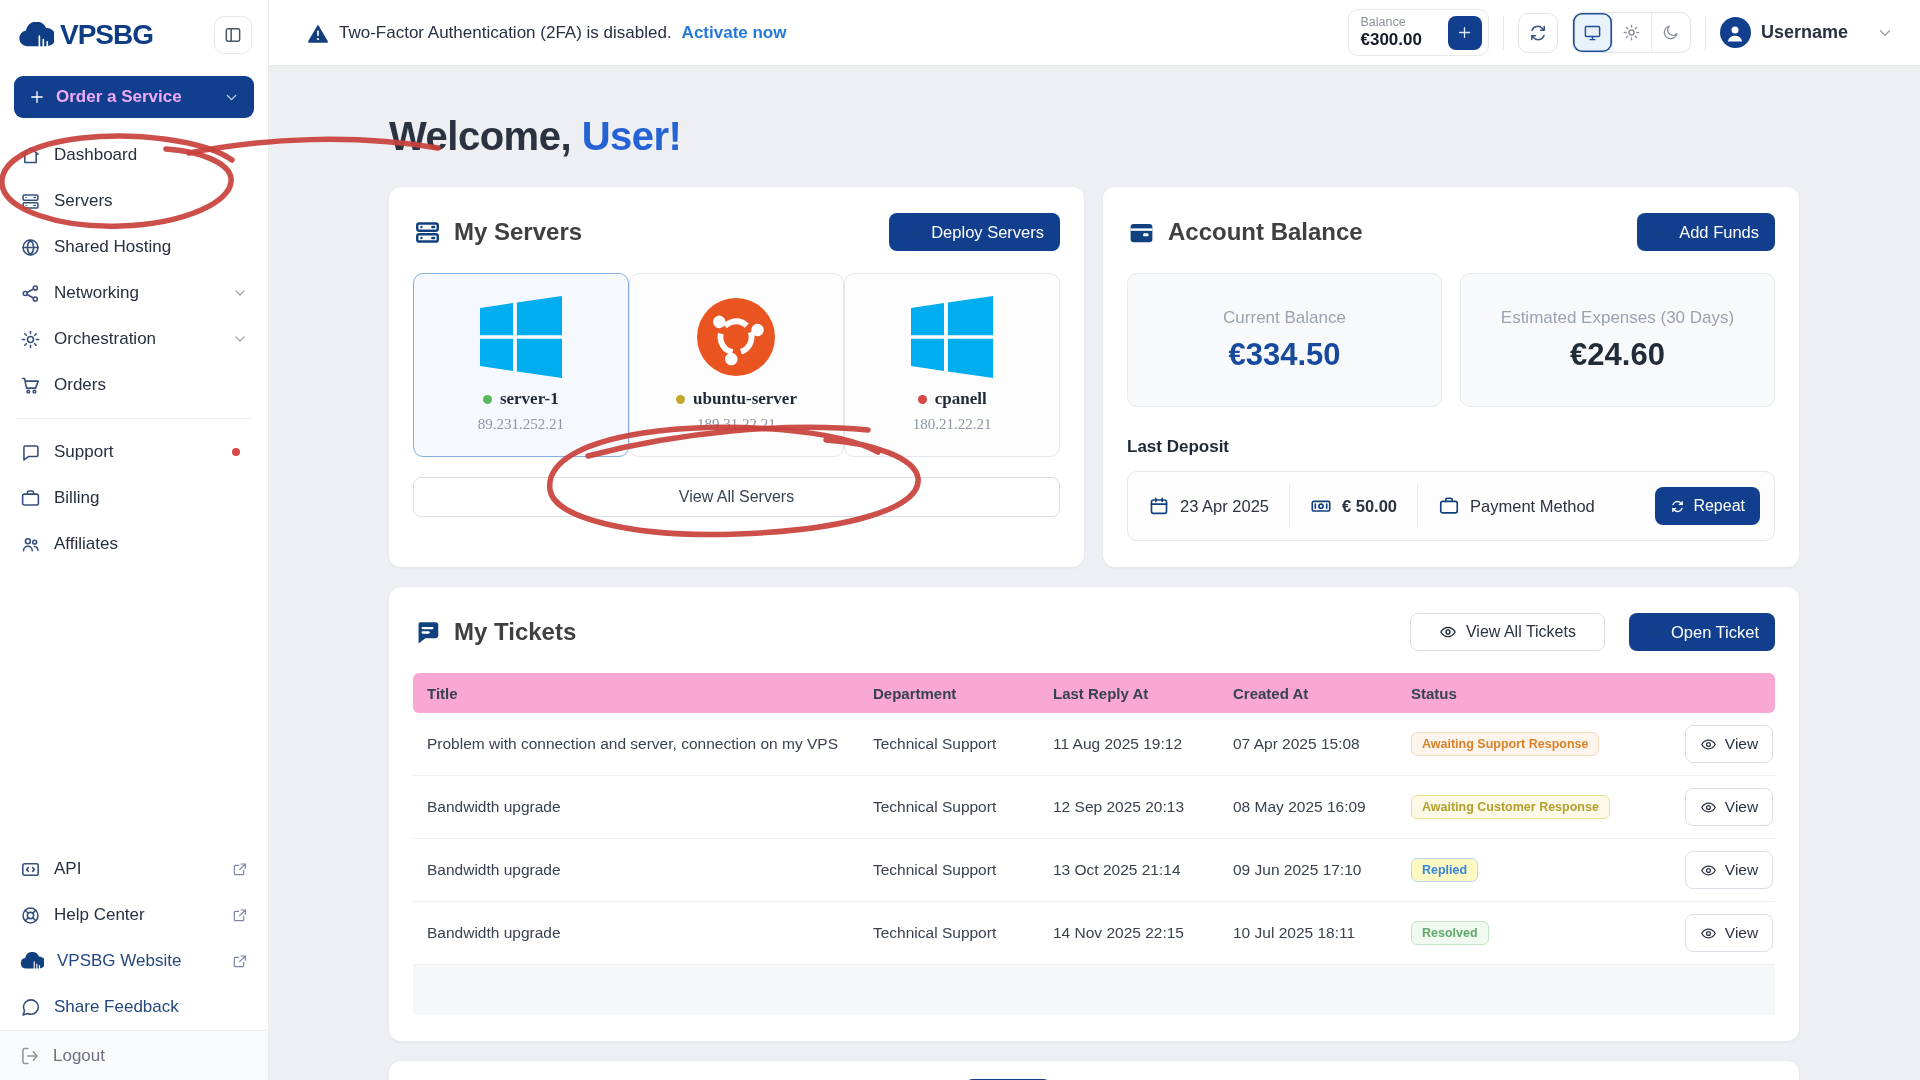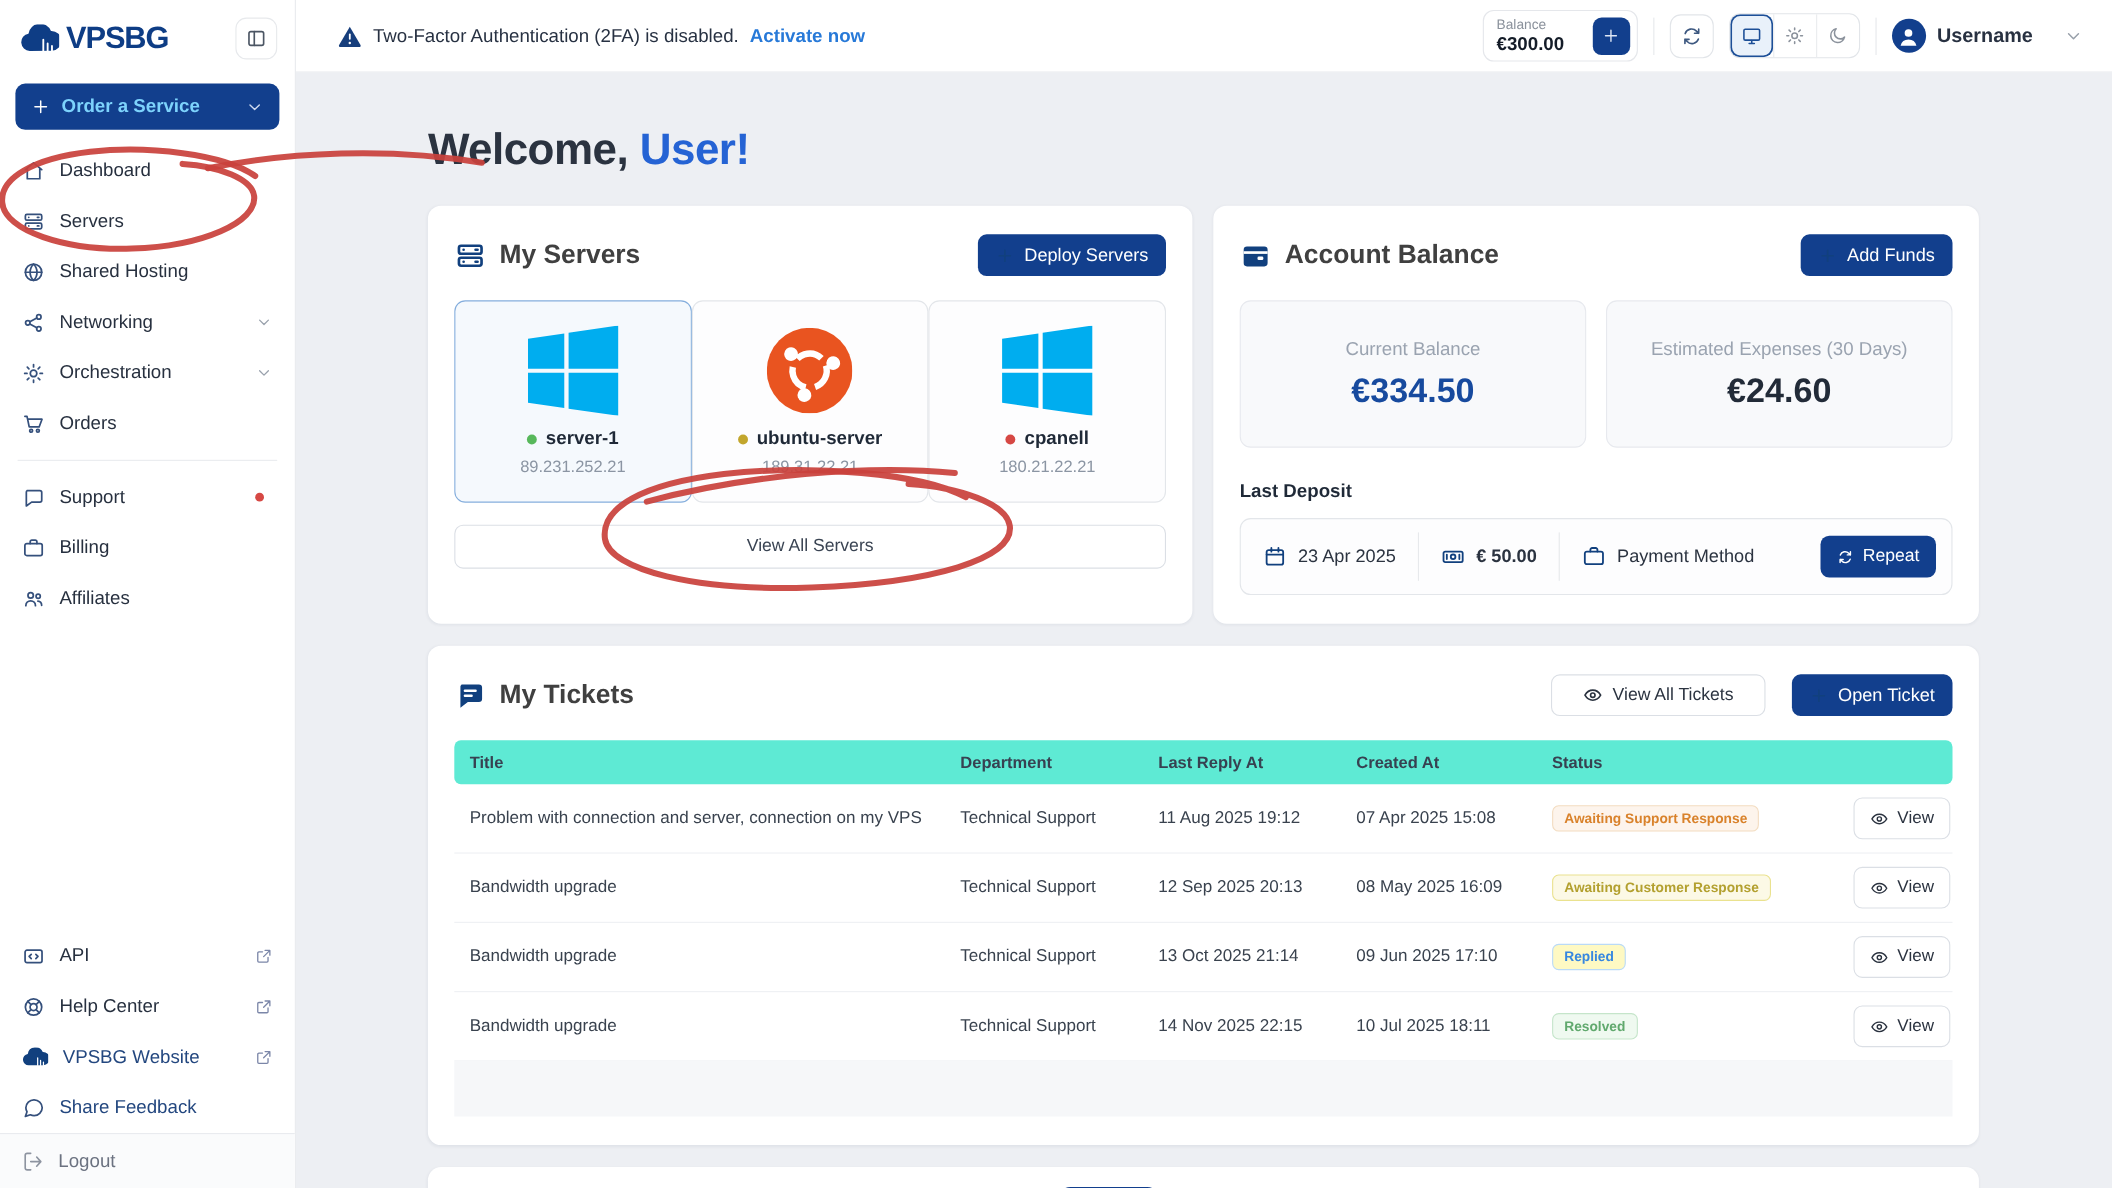--- a/index.html
+++ b/index.html
@@ -10,21 +10,21 @@
 
   
   .app { display:flex; width:1920px; height:1080px; }
 
   
   .sidebar { width:269px; background:#fff; border-right:1px solid #e8eaee; display:flex; flex-direction:column; position:relative; z-index:2; }
   .side-head { display:flex; align-items:center; padding:16px 16px 6px 18px; }
   .logo { display:flex; align-items:center; gap:6px; color:#0e3d85; }
   .logo-text { font-size:28px; font-weight:800; letter-spacing:-1px; }
   .collapse-btn { margin-left:auto; width:38px; height:38px; border:1px solid #e7e9ec; border-radius:10px; background:#fff; display:flex; align-items:center; justify-content:center; color:#4b5563; cursor:pointer; }
-  .order-btn { margin:16px 14px 10px 14px; height:42px; background:#123f8d; color:#7dd3fc; border:none; border-radius:9px; display:flex; align-items:center; gap:10px; padding:0 14px; font-size:17px; font-weight:600; font-family:inherit; cursor:pointer; }
+  .order-btn { margin:16px 14px 10px 14px; height:42px; background:#123f8d; color:#f0abfc; border:none; border-radius:9px; display:flex; align-items:center; gap:10px; padding:0 14px; font-size:17px; font-weight:600; font-family:inherit; cursor:pointer; }
   .order-btn .chev { margin-left:auto; color:#cdd9ef; }
   .nav { padding:4px 10px; }
   .nav-item { display:flex; align-items:center; gap:13px; height:46px; padding:0 10px; border-radius:8px; font-size:17px; color:#27303f; cursor:pointer; }
   .nav-item .ic { color:#35507c; width:21px; height:21px; }
   .nav-item .chev { margin-left:auto; color:#9aa2ad; }
   .nav-divider { height:1px; background:#e9ebef; margin:10px 6px; }
   .red-dot { width:8px; height:8px; border-radius:50%; background:#d64844; margin-left:auto; margin-right:8px; }
   .side-bottom { margin-top:auto; padding:4px 10px 0 10px; }
   .nav-item .ext { margin-left:auto; color:#7b86a8; width:16px; height:16px; }
   .blue-link { color:#23477f; }
@@ -58,21 +58,21 @@
 
   .cards-row { display:grid; grid-template-columns: 695px 696px; gap:19px; margin-top:28px; }
   .card { background:#fff; border-radius:12px; box-shadow:0 1px 3px rgba(25,35,60,.06); padding:26px 24px; }
   .card-head { display:flex; align-items:center; gap:12px; }
   .card-title { font-size:24px; font-weight:700; color:#404040; }
   .card-head .ic { color:#11407e; width:29px; height:29px; stroke-width:2; }
   .navy-btn { margin-left:auto; height:38px; background:#123f8d; color:#fff; border:none; border-radius:8px; display:flex; align-items:center; gap:9px; padding:0 16px; font-size:16.5px; font-family:inherit; cursor:pointer; }
   .navy-btn .ic { width:17px; height:17px; stroke-width:2.2; }
 
   
-  .tiles { display:grid; grid-template-columns:repeat(3,1fr); margin-top:22px; }
+  .tiles { display:grid; grid-template-columns:repeat(3,1fr); margin-top:22px;font-family:Liberation Serif, serif; }
   .tile { height:184px; border:1px solid #e3e6ea; border-radius:10px; background:#fdfdfe; display:flex; flex-direction:column; align-items:center; justify-content:center; cursor:pointer; }
   .tile.sel { border:1px solid #85aedd; background:#f5f9fd; }
   .tile-logo { height:80px; display:flex; align-items:center; }
   .tile-name { display:flex; align-items:center; gap:8px; margin-top:12px; font-size:17px; font-weight:700; color:#1f2937; }
   .status-dot { width:9px; height:9px; border-radius:50%; }
   .tile-ip { margin-top:7px; font-size:15px; color:#8b95a3; }
   .wide-btn { margin-top:20px; width:100%; height:40px; background:#fff; border:1px solid #dbdfe5; border-radius:8px; font-size:16px; color:#3a4453; font-family:inherit; cursor:pointer; }
 
   
   .stats { display:grid; grid-template-columns:1fr 1fr; gap:18px; margin-top:22px; }
@@ -88,21 +88,21 @@
   .ld-repeat { margin-left:auto; margin-right:14px; height:38px; background:#123f8d; color:#fff; border:none; border-radius:8px; display:flex; align-items:center; gap:8px; padding:0 15px; font-size:16px; font-family:inherit; cursor:pointer; }
   .ld-repeat .ic { width:15px; height:15px; color:#fff; stroke-width:2.1; }
 
   
   .tickets-card { margin-top:20px; }
   .outline-btn { margin-left:auto; height:38px; background:#fff; border:1px solid #dbdfe5; border-radius:8px; display:flex; align-items:center; gap:9px; padding:0 28px; font-size:16px; color:#2b3340; font-family:inherit; cursor:pointer; }
   .outline-btn .ic { width:18px; height:18px; color:#2b3340; }
   .outline-btn + .navy-btn { margin-left:12px; }
   .t-table { margin-top:22px; }
   .t-head, .t-row { display:grid; grid-template-columns:446px 180px 180px 178px 274px 1fr; align-items:center; }
-  .t-head { background:#5eead4; border-radius:6px; height:40px; font-size:15px; font-weight:700; color:#374151; }
+  .t-head { background:#f9a8d4; border-radius:6px; height:40px; font-size:15px; font-weight:700; color:#374151; }
   .t-head > div, .t-row > div { padding-left:14px; }
   .t-row { height:63px; border-bottom:1px solid #eef0f3; font-size:15.5px; color:#39424e; }
   .badge { display:inline-block; padding:4px 10px; border-radius:6px; font-size:12.5px; font-weight:600; border:1px solid; white-space:nowrap; }
   .view-btn { width:88px; height:38px; background:#fff; border:1px solid #dbdfe5; border-radius:8px; display:flex; align-items:center; justify-content:center; gap:8px; font-size:15.5px; color:#2b3340; font-family:inherit; cursor:pointer; }
   .view-btn .ic { width:17px; height:17px; }
   .t-footer { height:50px; background:#f6f7f9; }
 
   
   .affiliate-card { margin-top:20px; height:170px; position:relative; padding-top:20px; }
   .aff-head { display:flex; align-items:center; gap:12px; }

